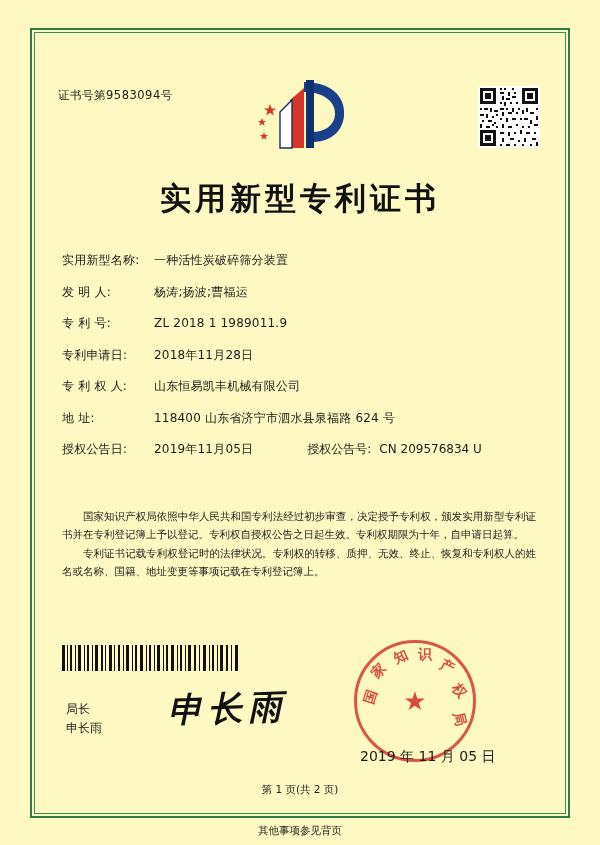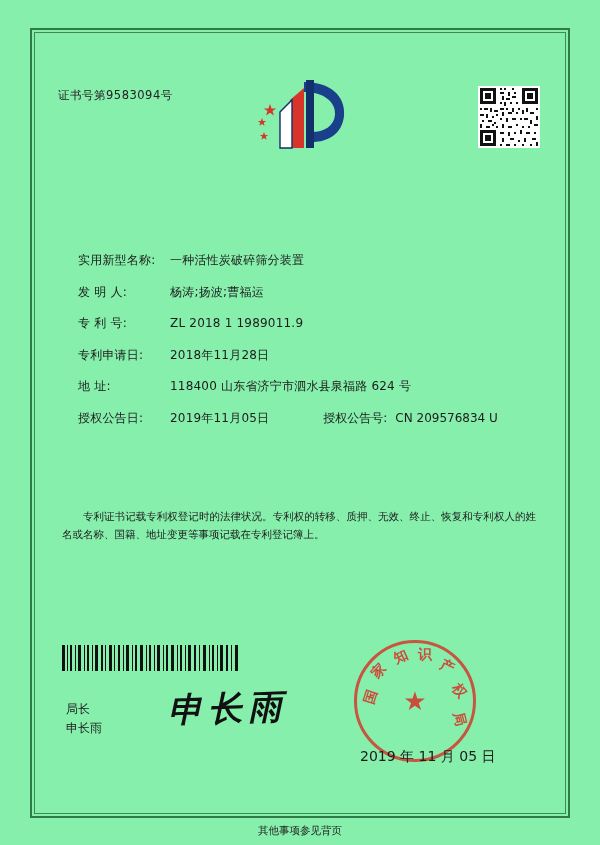--- a/index.html
+++ b/index.html
@@ -13,21 +13,21 @@
     font-family: "DejaVu Sans", "Liberation Sans", sans-serif;
     color: #1a1a1a;
     position: relative;
     overflow: hidden;
   }
   .page {
     position: absolute;
     left: 0; top: 0;
     width: 600px;
     height: 845px;
-    background: #86efac;
+    background: #fef9c3;
   }
   
   .frame-outer {
     position: absolute;
     left: 30px;
     top: 28px;
     width: 540px;
     height: 790px;
     border: 2px solid #2f7a46;
     box-sizing: border-box;
@@ -85,21 +85,20 @@
     color: #111;
     font-family: "DejaVu Sans", "Liberation Sans", sans-serif;
   }
 
   
   .fields {
     position: absolute;
     left: 62px;
     top: 252px;
     width: 470px;
-    margin-left: 16px;
   }
   .field-row {
     display: flex;
     align-items: baseline;
     margin-bottom: 14.5px;
     font-size: 12px;
     color: #1c1c1c;
   }
   .field-label {
     width: 92px;
@@ -337,51 +336,57 @@
         <rect x="22" y="58" width="2" height="2"></rect>
           <rect x="28" y="58" width="4" height="2"></rect>
           <rect x="36" y="58" width="2" height="2"></rect>
           <rect x="44" y="58" width="2" height="2"></rect>
         <rect x="52" y="58" width="2" height="2"></rect>
           <rect x="58" y="56" width="2" height="4"></rect>
       </g>
     </svg>
   </div>
 
+  <div class="title">实用新型专利证书</div>
 
   <div class="fields">
     <div class="field-row">
       <span class="field-label">实用新型名称:</span>
       <span class="field-value">一种活性炭破碎筛分装置</span>
     </div>
     <div class="field-row">
       <span class="field-label">发 明 人:</span>
       <span class="field-value">杨涛;扬波;曹福运</span>
     </div>
     <div class="field-row">
       <span class="field-label">专 利 号:</span>
       <span class="field-value">ZL 2018 1 1989011.9</span>
     </div>
     <div class="field-row">
       <span class="field-label">专利申请日:</span>
       <span class="field-value">2018年11月28日</span>
+    </div>
+    <div class="field-row">
+      <span class="field-label">专 利 权 人:</span>
+      <span class="field-value">山东恒易凯丰机械有限公司</span>
     </div>
     <div class="field-row">
       <span class="field-label">地       址:</span>
       <span class="field-value">118400 山东省济宁市泗水县泉福路 624 号</span>
     </div>
     <div class="field-row two-col" style="margin-top:10px;">
       <span class="field-label">授权公告日:</span>
       <span class="field-value">2019年11月05日</span>
       <span class="field-label2">授权公告号:</span>
       <span class="field-value2">CN 209576834 U</span>
     </div>
   </div>
 
   <div class="paras">
+    <div class="para">国家知识产权局依照中华人民共和国专利法经过初步审查，决定授予专利权，颁发实用新型专利证书并在专利登记簿上予以登记。专利权自授权公告之日起生效。专利权期限为十年，自申请日起算。</div>
     <div class="para">专利证书记载专利权登记时的法律状况。专利权的转移、质押、无效、终止、恢复和专利权人的姓名或名称、国籍、地址变更等事项记载在专利登记簿上。</div>
   </div>
 
   <div class="barcode">
     <svg width="180" height="26" viewBox="0 0 180 26">
       <g fill="#111">
         <rect x="0" y="0" width="3" height="26"></rect>
           <rect x="5" y="0" width="1" height="26"></rect>
         <rect x="8" y="0" width="2" height="26"></rect>
           <rect x="13" y="0" width="1" height="26"></rect>
@@ -439,15 +444,16 @@
     <span class="seal-char" style="left:16px; top:22px;  transform:rotate(-48deg);">家</span>
     <span class="seal-char" style="left:38px; top:8px;   transform:rotate(-24deg);">知</span>
     <span class="seal-char" style="left:62px; top:6px;   transform:rotate(0deg);">识</span>
     <span class="seal-char" style="left:84px; top:18px;  transform:rotate(26deg);">产</span>
     <span class="seal-char" style="left:96px; top:42px;  transform:rotate(52deg);">权</span>
     <span class="seal-char" style="left:96px; top:70px;  transform:rotate(76deg);">局</span>
   </div>
 
   <div class="seal-date">2019 年 11 月 05 日</div>
 
+  <div class="page-num">第 1 页(共 2 页)</div>
   <div class="footnote">其他事项参见背页</div>
 
 </div>
 
 </body></html>

